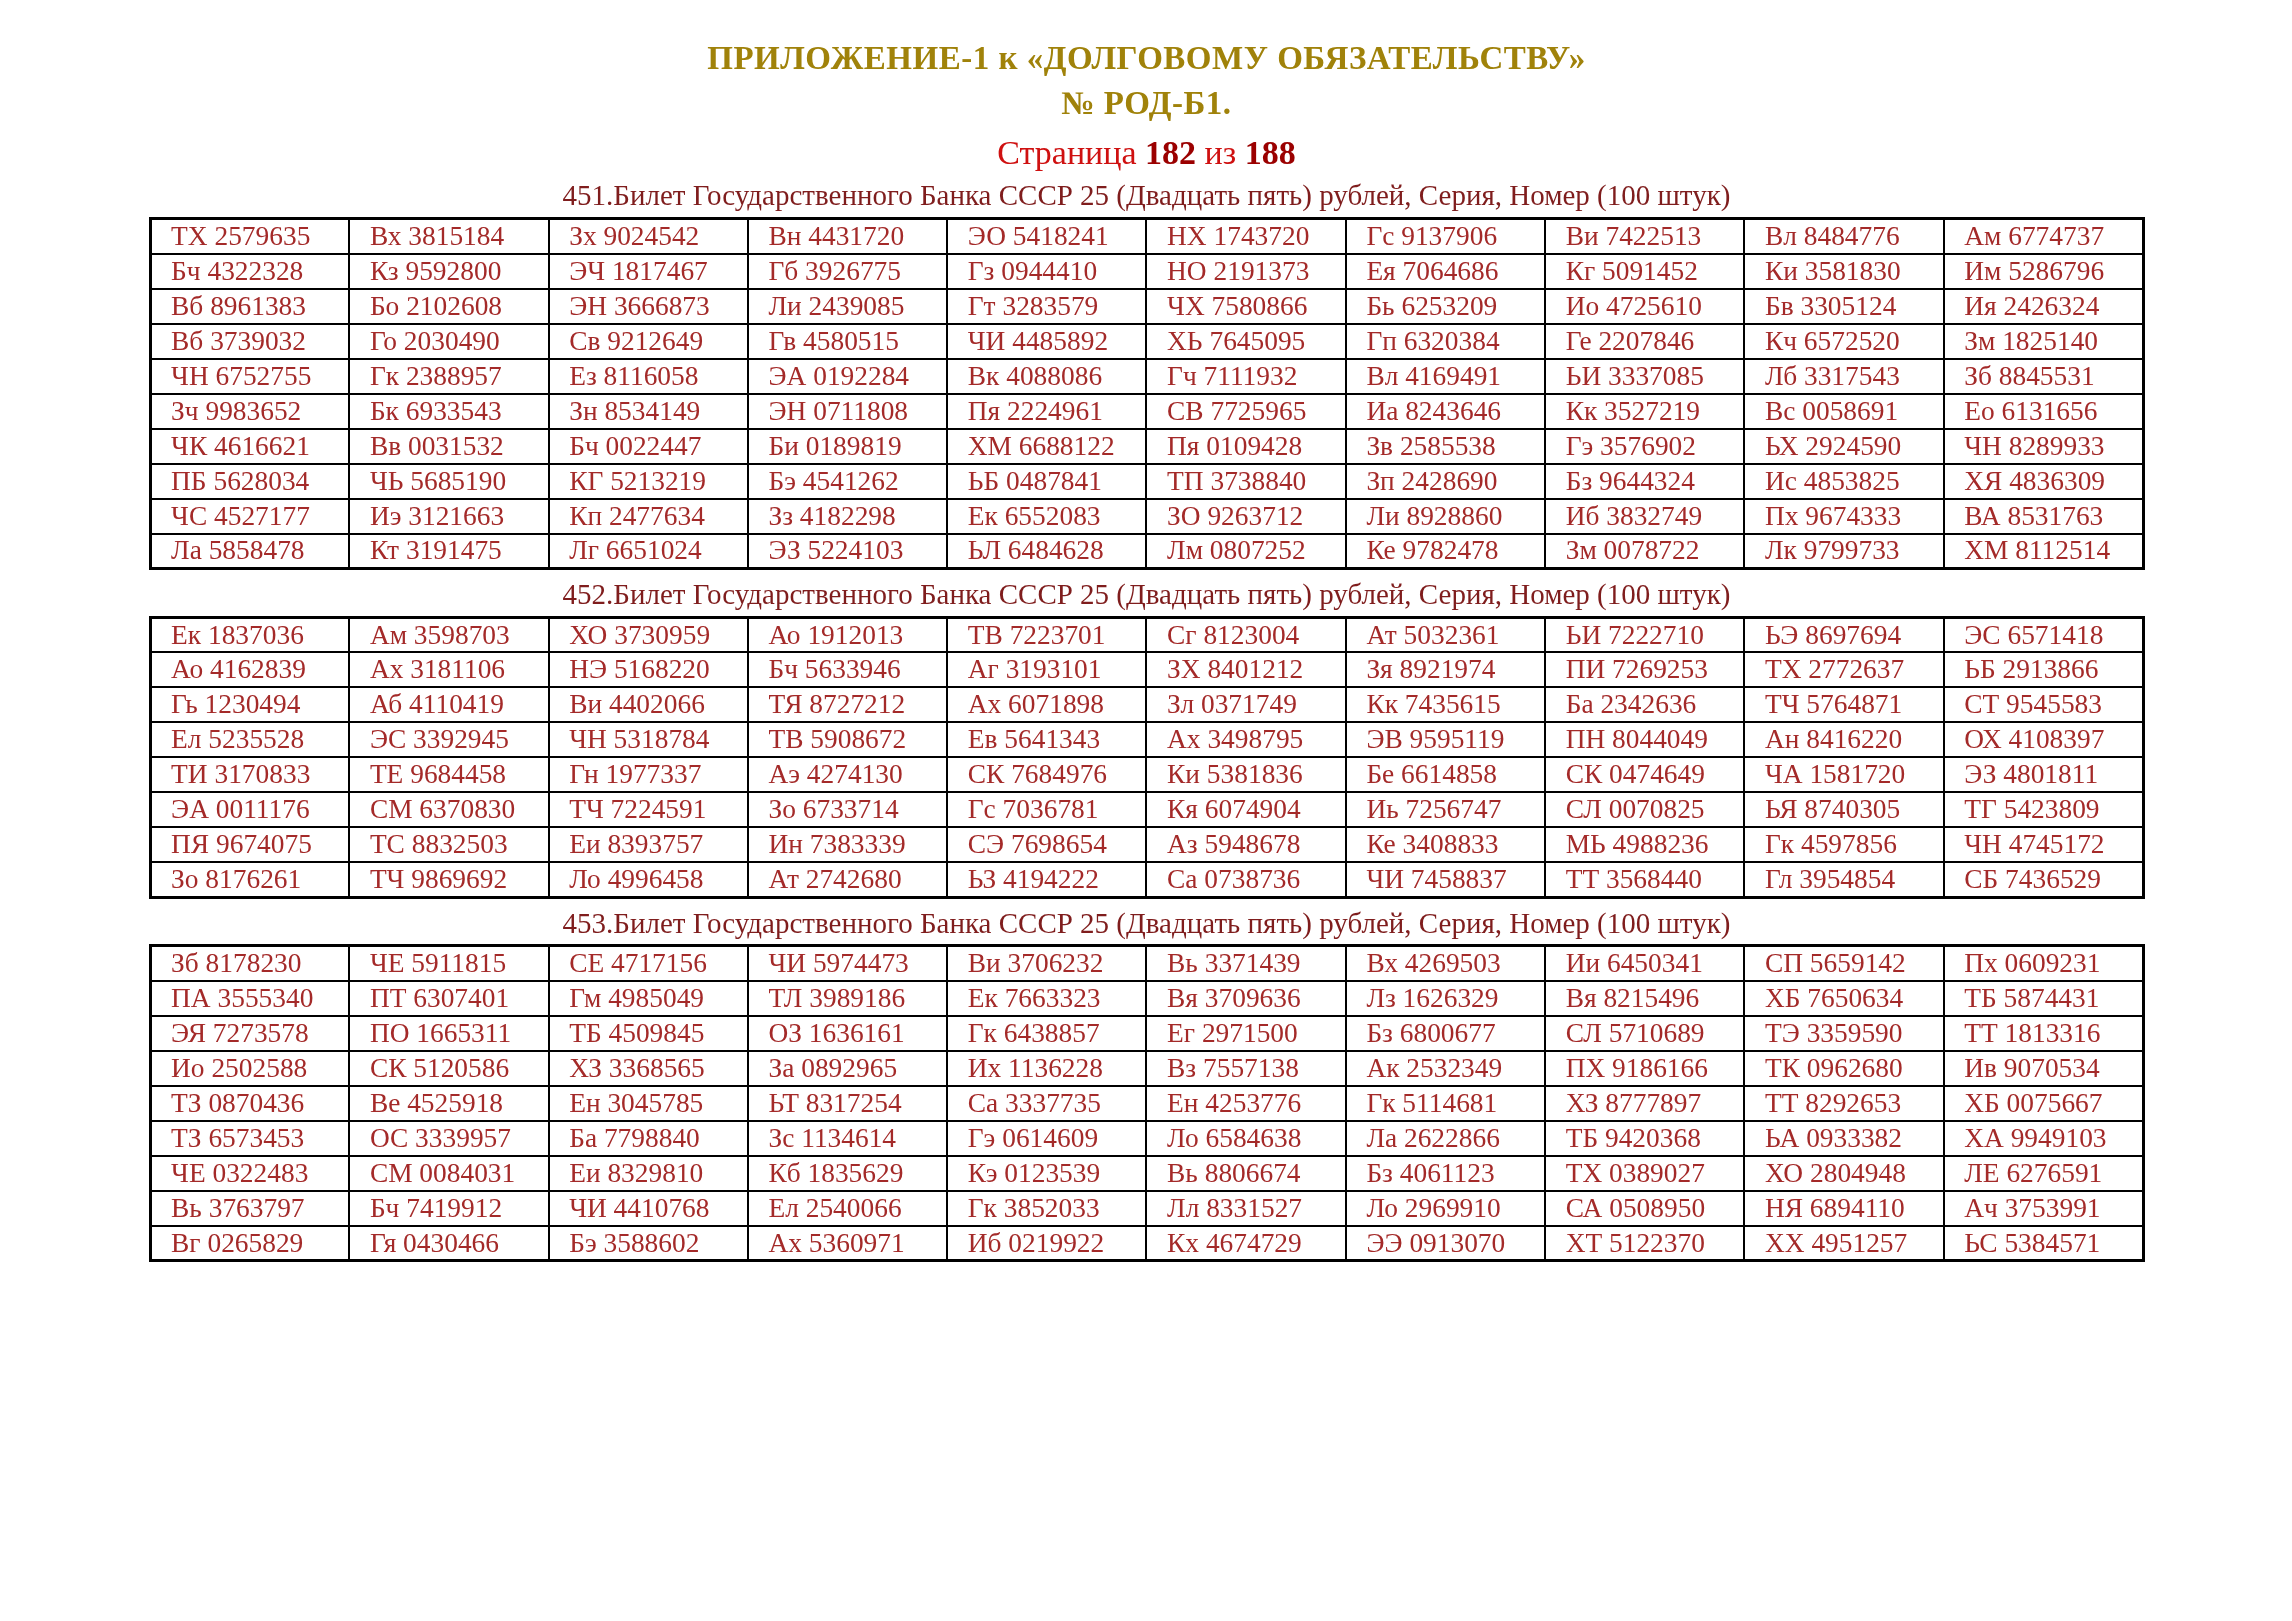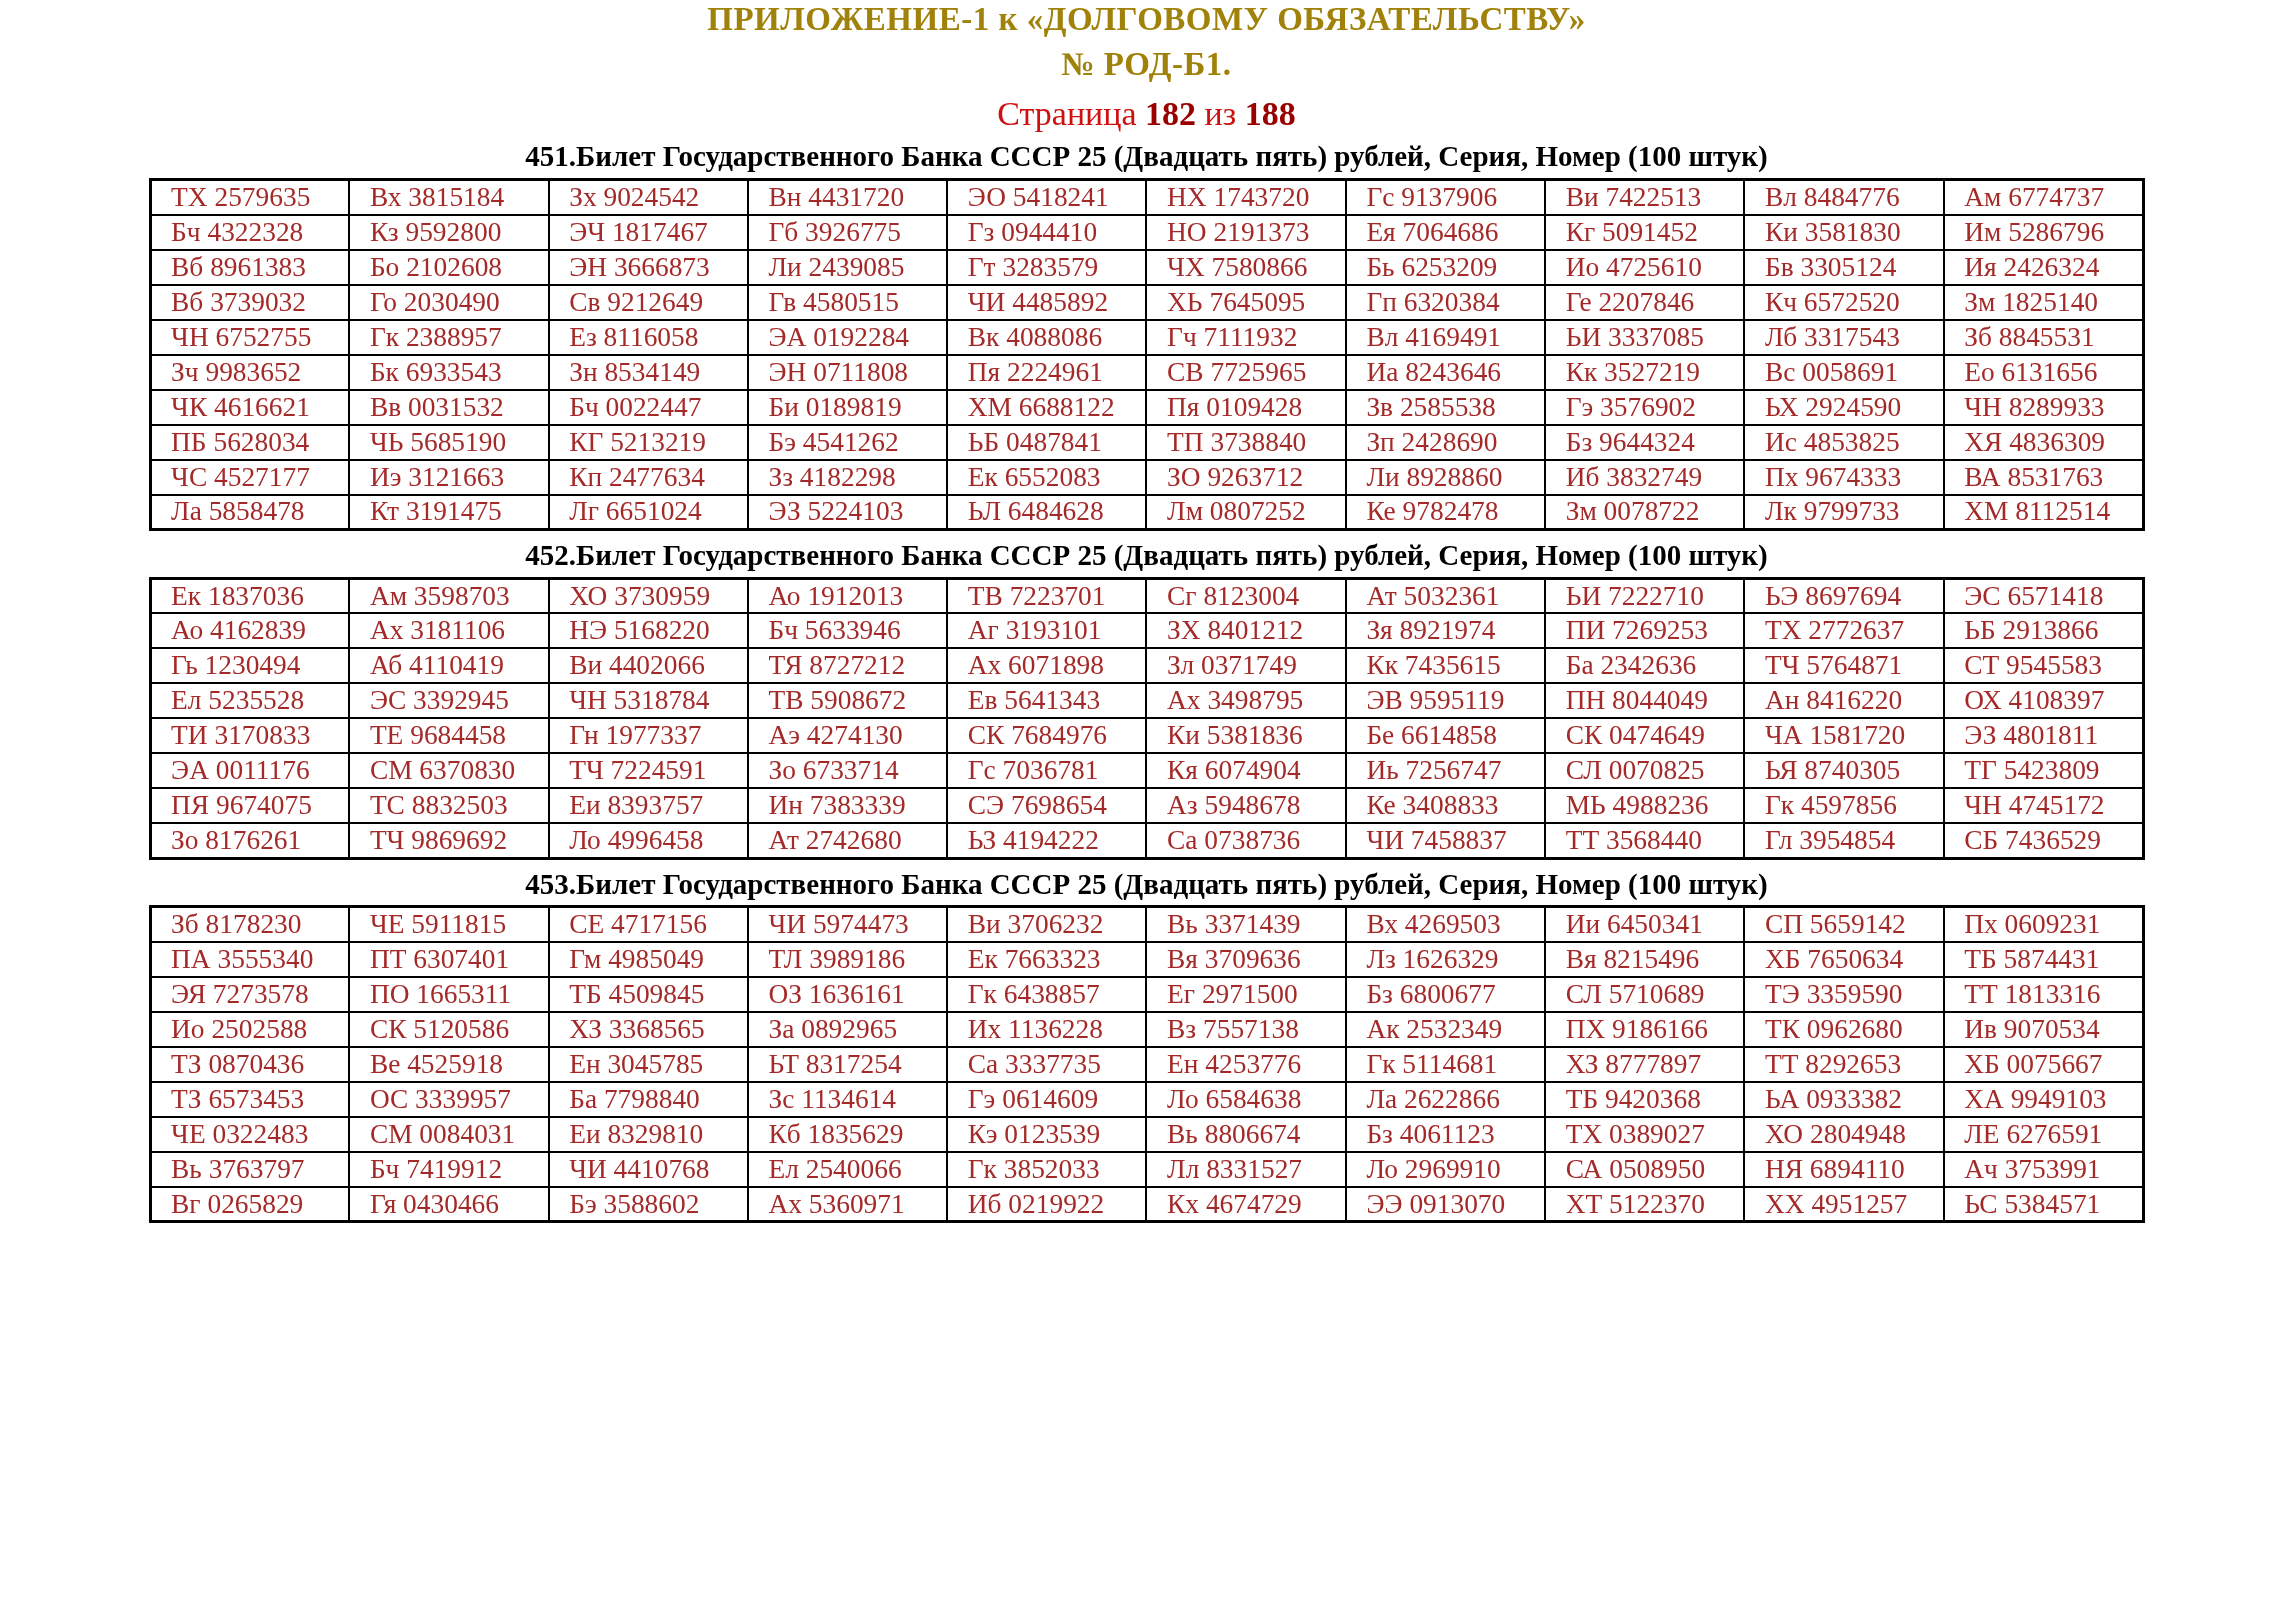--- a/index.html
+++ b/index.html
@@ -12,20 +12,21 @@
   * { box-sizing: border-box; }
   html, body {
     margin: 0; padding: 0;
     background: #ffffff;
     font-family: "Liberation Serif", "DejaVu Serif", serif;
   }
   .doc {
     width: 2293px;
     height: 1621px;
     background: #ffffff;
+    padding-top: 39px;
     overflow: hidden;
   }
   .title1, .title2 {
     text-align: center;
     font-weight: bold;
     font-size: 33px;
     line-height: 1.18;
     color: var(--title-gold);
     letter-spacing: 0.5px;
   }
@@ -36,24 +37,24 @@
     line-height: 1.15;
     margin-top: 9.8px;
     color: var(--page-red);
   }
   .pageline .pgnum {
     font-weight: bold;
     color: var(--page-num-red);
   }
   .section-heading {
     text-align: center;
-    font-weight: bold;
+    font-weight: normal;
     font-size: 29px;
     line-height: 1.1;
-    color: #000000;
+    color: #7f1d1d;
     margin-top: 8.8px;
     margin-bottom: 4.9px;
   }
   table.serials {
     width: 1996px;
     margin: 0 auto;
     border-collapse: collapse;
     table-layout: fixed;
     border: 3.9px solid var(--border-black);
   }

